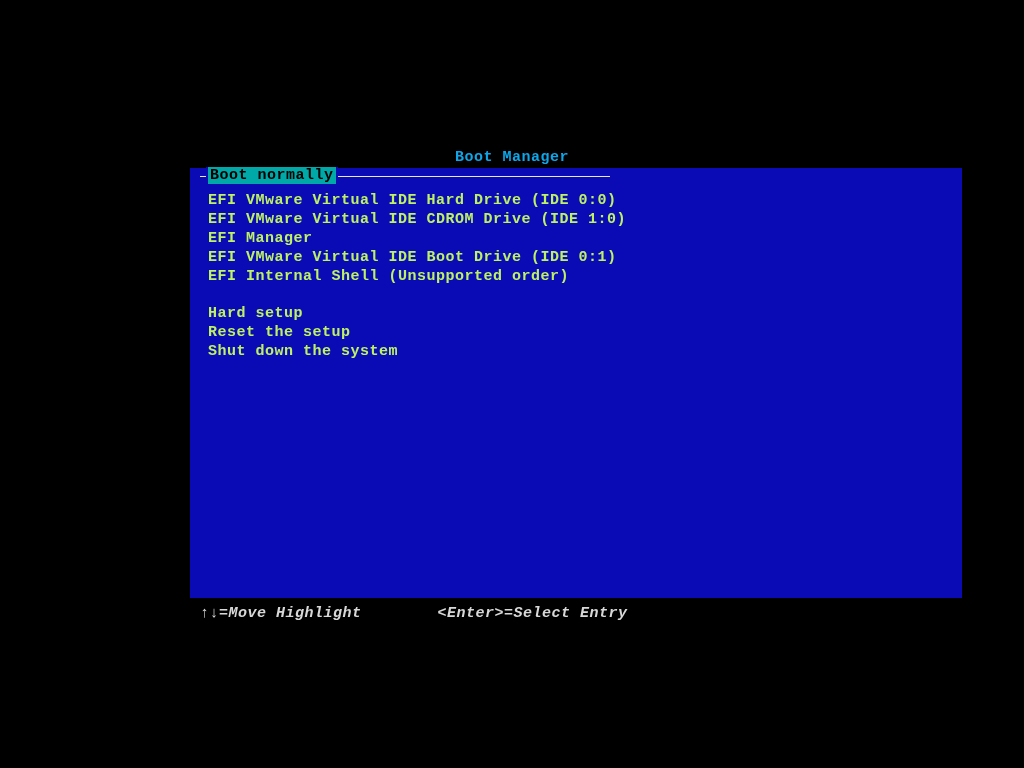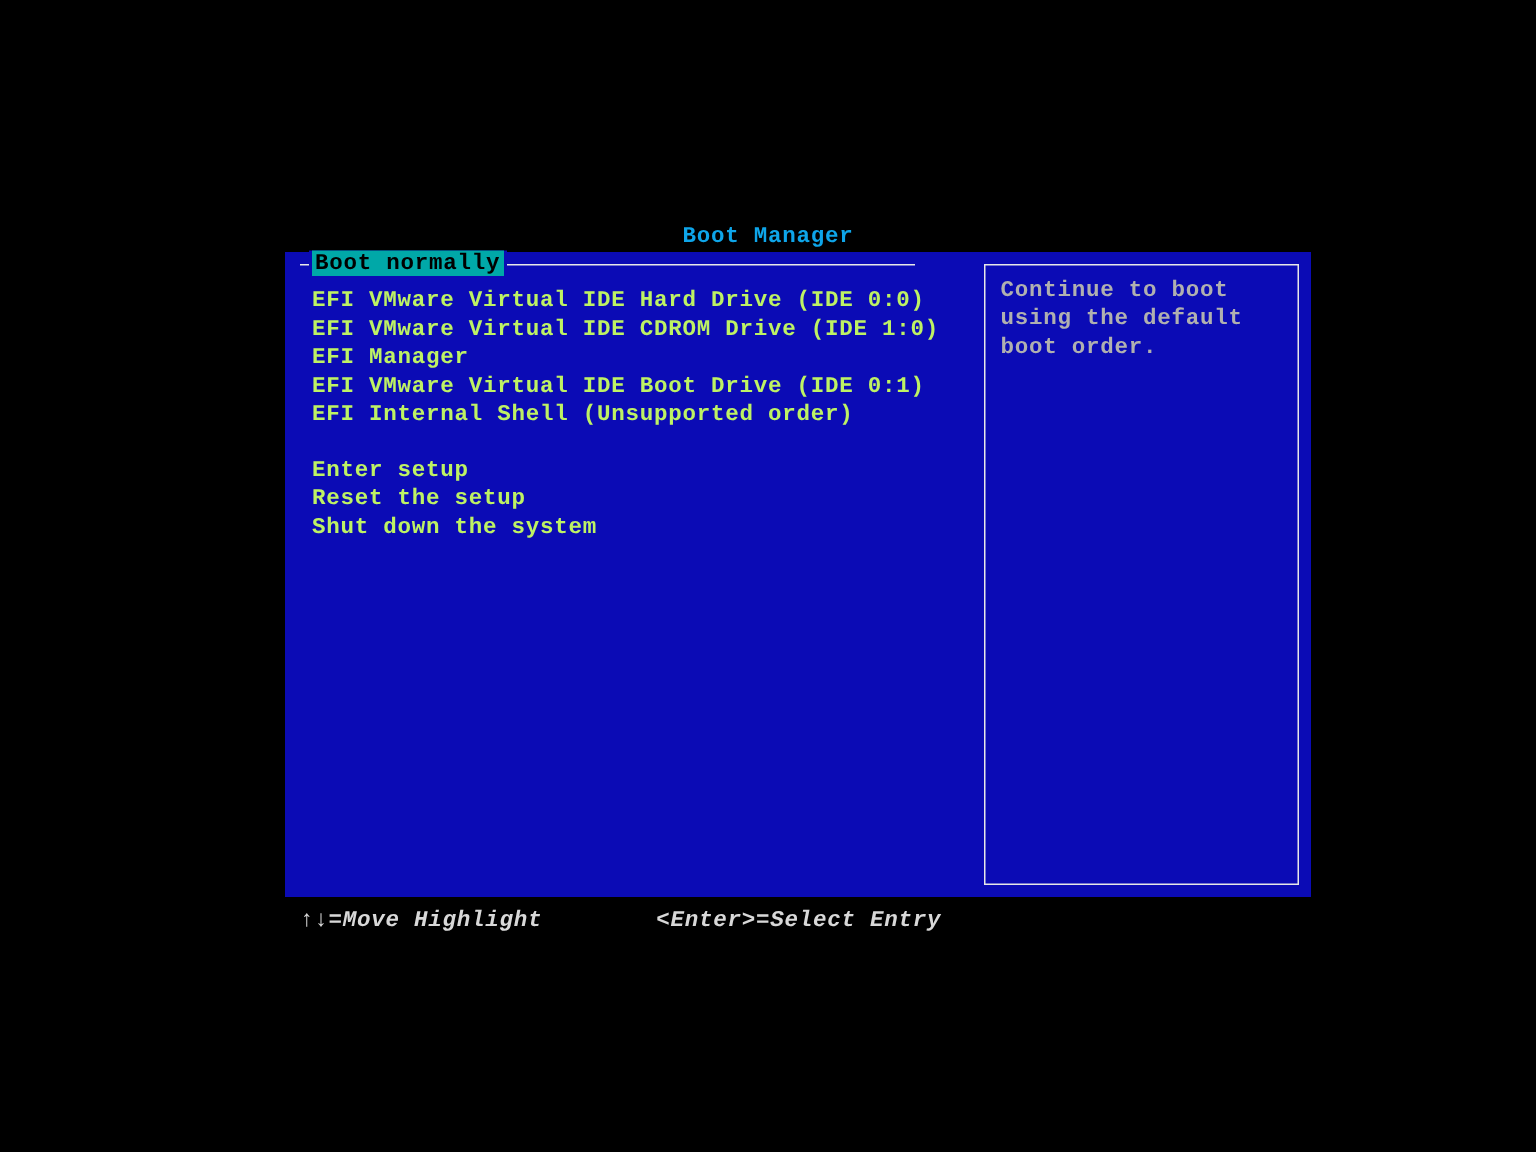--- a/index.html
+++ b/index.html
@@ -20,21 +20,21 @@
     top: 149px;
     left: 0;
     width: 1024px;
     text-align: center;
     color: #0ea5e9;
   }
   .main-panel {
     position: absolute;
     left: 190px;
     top: 168px;
-    width: 684px;
+    width: 772px;
     height: 430px;
     background: #0b0bb5;
   }
   .menu-box {
     position: absolute;
     left: 10px;
     top: 8px;
     width: 410px;
     height: 410px;
     border-top: 1px solid #e8e8e8;
@@ -90,22 +90,21 @@
   <div class="menu-box">
     <div class="legend">
       <span class="sel">Boot normally</span>
     </div>
     <div class="menu-item">EFI VMware Virtual IDE Hard Drive (IDE 0:0)</div>
     <div class="menu-item">EFI VMware Virtual IDE CDROM Drive (IDE 1:0)</div>
     <div class="menu-item">EFI Manager</div>
     <div class="menu-item">EFI VMware Virtual IDE Boot Drive (IDE 0:1)</div>
     <div class="menu-item">EFI Internal Shell (Unsupported order)</div>
     <div class="spacer"></div>
-    <div class="menu-item">Enter setup</div>
+    <div class="menu-item">Hard setup</div>
     <div class="menu-item">Reset the setup</div>
     <div class="menu-item">Shut down the system</div>
   </div>
 
-  <div class="info-box">Continue to boot using the default boot order.</div>
 
 </div>
 
 <div class="footer"><span>↑↓=Move Highlight</span>        <span>&lt;Enter&gt;=Select Entry</span></div>
 
 </body></html>

